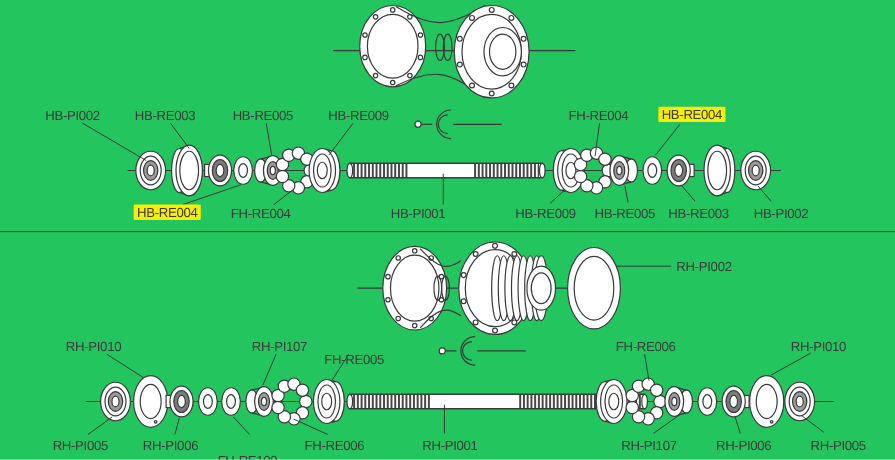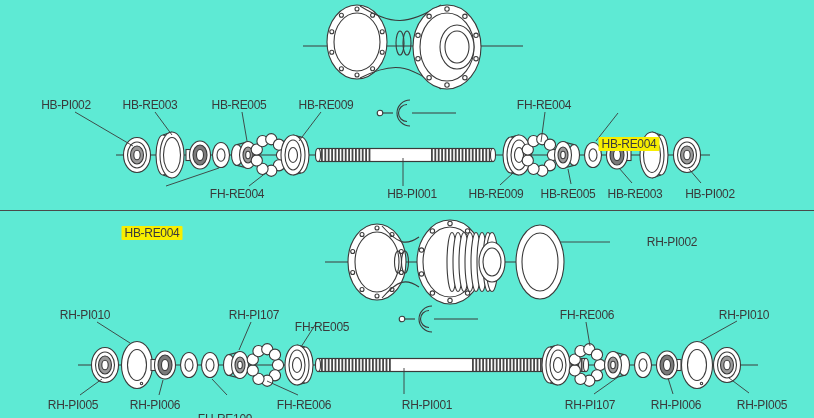--- a/index.html
+++ b/index.html
@@ -1,33 +1,33 @@
 <!DOCTYPE html>
 <html><head>
 <meta charset="utf-8">
 <style>
   html,body { margin:0; padding:0; background:#ffffff; }
   #canvas {
     position:relative;
     width:814px; height:418px;
-    background:#5eead4;
+    background:#22c55e;
     font-family:"Liberation Sans", sans-serif;
     overflow:hidden;
   }
   #art { position:absolute; left:0; top:0; }
   .lbl {
     position:absolute;
     transform:translateX(-50%);
     font-size:12px;
     line-height:14px;
     color:#3a3a3a;
     letter-spacing:-0.3px;
     white-space:nowrap;
   }
-  .hl { background:#f8ee00; padding:0 3px; border-radius:1px;margin-top:40px; }
+  .hl { background:#f8ee00; padding:0 3px; border-radius:1px; }
   .divider {
     position:absolute; left:0; top:210px;
     width:814px; height:0;
     border-top:1.5px solid #4a4a4a;
   }
 </style>
 </head>
 <body>
 
 <div id="canvas">
@@ -279,36 +279,36 @@
 
   <div class="lbl" style="left:66px;top:98px">HB-PI002</div>
   <div class="lbl" style="left:150px;top:98px">HB-RE003</div>
   <div class="lbl" style="left:239px;top:98px">HB-RE005</div>
   <div class="lbl" style="left:326px;top:98px">HB-RE009</div>
   <div class="lbl" style="left:544px;top:98px">FH-RE004</div>
   <div class="lbl hl" style="left:629px;top:97px">HB-RE004</div>
 
   <div class="lbl hl" style="left:152px;top:186px">HB-RE004</div>
   <div class="lbl" style="left:237px;top:187px">FH-RE004</div>
-  <div class="lbl" style="left:412px;top:187px">HB-PI001</div>
+  <div class="lbl" style="left:380px;top:187px">HB-PI001</div>
   <div class="lbl" style="left:496px;top:187px">HB-RE009</div>
   <div class="lbl" style="left:568px;top:187px">HB-RE005</div>
   <div class="lbl" style="left:635px;top:187px">HB-RE003</div>
   <div class="lbl" style="left:710px;top:187px">HB-PI002</div>
 
-  <div class="lbl" style="left:672px;top:235px">RH-PI002</div>
+  <div class="lbl" style="left:640px;top:235px">RH-PI002</div>
 
   <div class="lbl" style="left:85px;top:308px">RH-PI010</div>
   <div class="lbl" style="left:254px;top:308px">RH-PI107</div>
   <div class="lbl" style="left:322px;top:320px">FH-RE005</div>
   <div class="lbl" style="left:587px;top:308px">FH-RE006</div>
   <div class="lbl" style="left:744px;top:308px">RH-PI010</div>
 
   <div class="lbl" style="left:73px;top:398px">RH-PI005</div>
   <div class="lbl" style="left:155px;top:398px">RH-PI006</div>
   <div class="lbl" style="left:225px;top:412px">FH-RE109</div>
   <div class="lbl" style="left:304px;top:398px">FH-RE006</div>
-  <div class="lbl" style="left:427px;top:398px">RH-PI001</div>
+  <div class="lbl" style="left:409px;top:398px">RH-PI001</div>
   <div class="lbl" style="left:590px;top:398px">RH-PI107</div>
   <div class="lbl" style="left:676px;top:398px">RH-PI006</div>
   <div class="lbl" style="left:762px;top:398px">RH-PI005</div>
 
 </div>
 
 </body></html>

